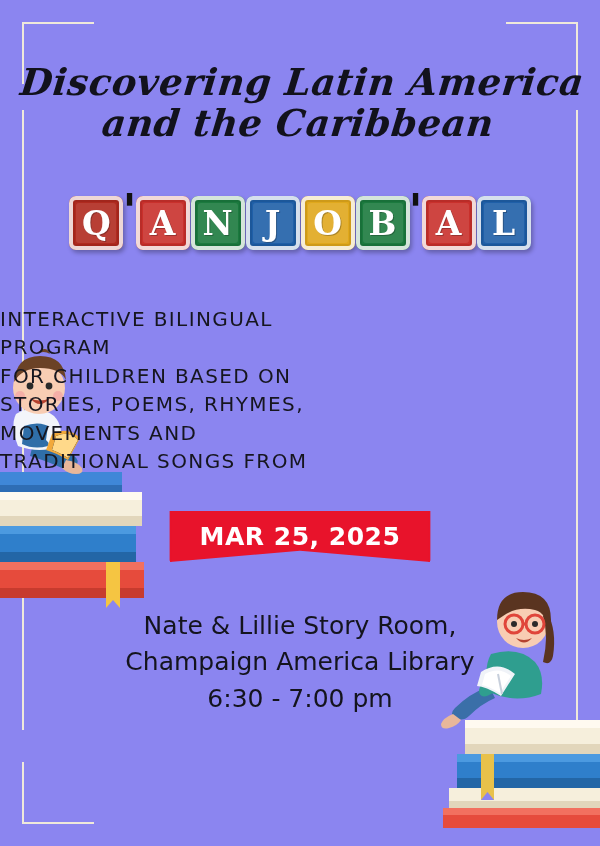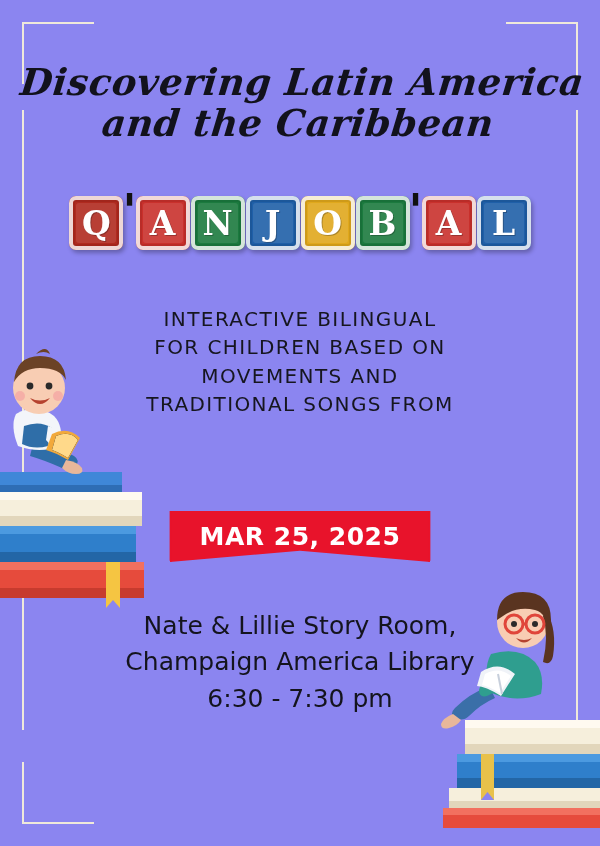--- a/index.html
+++ b/index.html
@@ -120,21 +120,21 @@
     align-self: flex-start;
     margin: 0 -2px;
     padding-top: 2px;
   }
 
   
   .desc {
     position: absolute;
     top: 305px;
     left: 0; right: 0;
-    text-align: center;
+    text-align: left;
     font-family: "DejaVu Sans", sans-serif;
     color: #16161f;
     font-size: 20px;
     line-height: 1.42;
     letter-spacing: 1.4px;
     text-transform: uppercase;
   }
   .desc-line { display: block; }
 
   
@@ -360,28 +360,30 @@
         <span>A</span>
       </div>
     <div class="block" style="background:#1f5fa8">
         <span class="inner-face"></span>
         <span>L</span>
       </div>
   </div>
 
   <div class="desc">
     <span class="desc-line">INTERACTIVE BILINGUAL</span>
+    <span class="desc-line">PROGRAM</span>
     <span class="desc-line">FOR CHILDREN BASED ON</span>
+    <span class="desc-line">STORIES, POEMS, RHYMES,</span>
     <span class="desc-line">MOVEMENTS AND</span>
     <span class="desc-line">TRADITIONAL SONGS FROM</span>
   </div>
 
   <div class="ribbon-wrap">
     <div class="ribbon">MAR 25, 2025</div>
   </div>
 
   <div class="venue">
     <span class="venue-line">Nate &amp; Lillie Story Room,</span>
     <span class="venue-line">Champaign America Library</span>
-    <span class="venue-line">6:30 - 7:30 pm</span>
+    <span class="venue-line">6:30 - 7:00 pm</span>
   </div>
 
 </div>
 
 </body></html>

